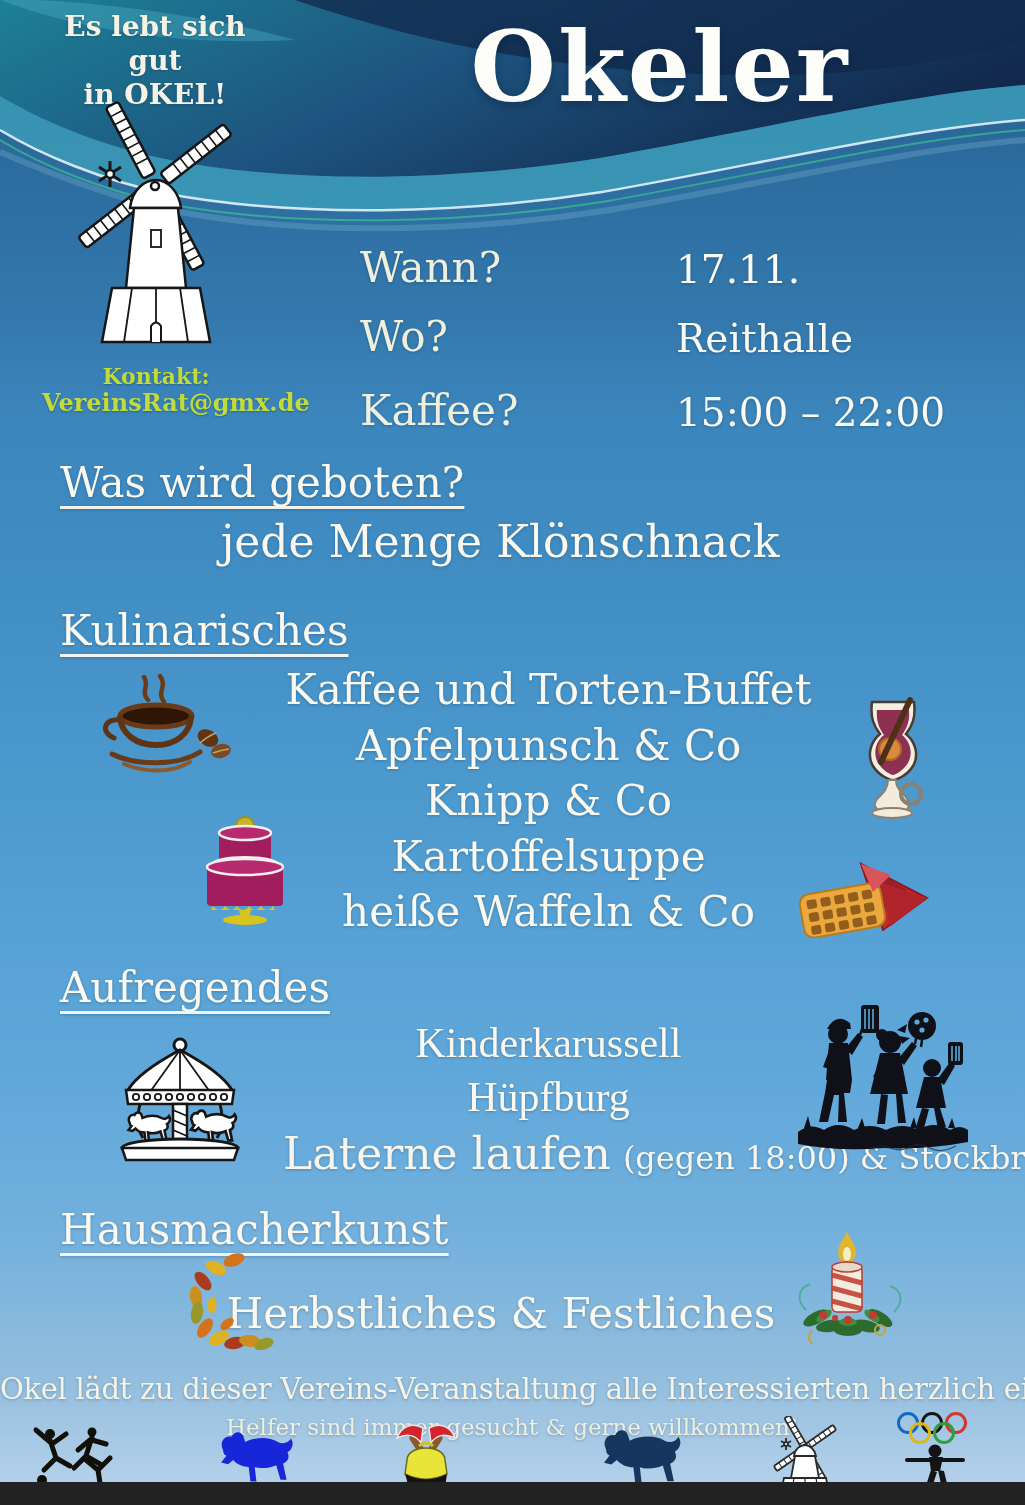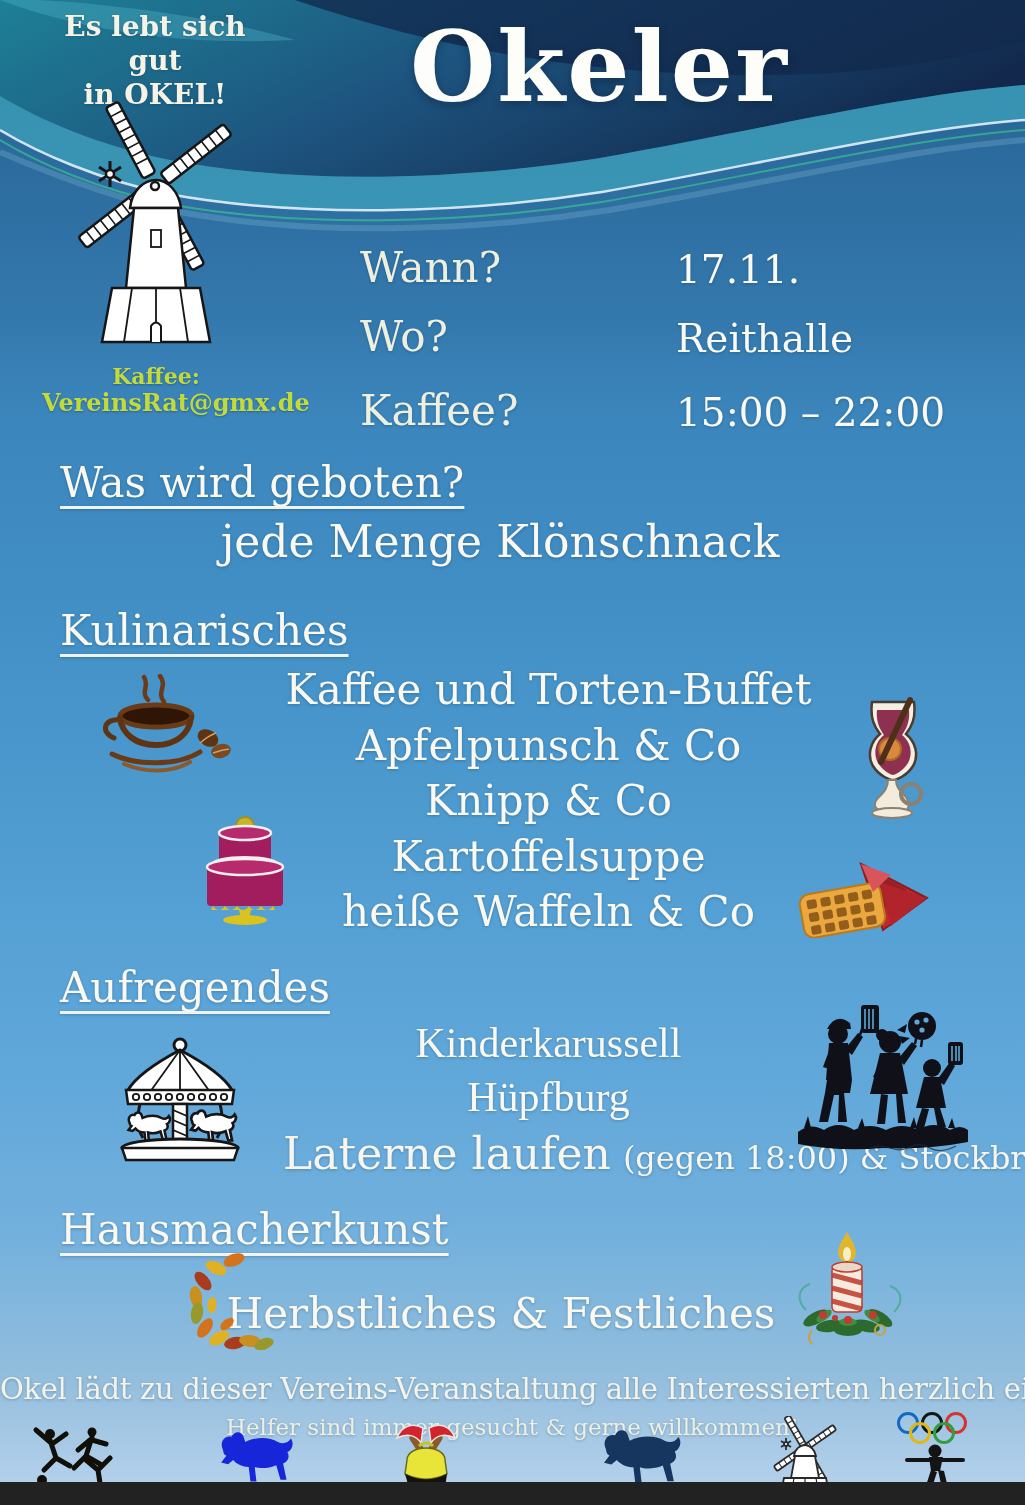--- a/index.html
+++ b/index.html
@@ -11,21 +11,21 @@
       #2a7aa6 0%, #3d89c0 33.5%, #4694ca 47%, #539fd3 60%,
       #61a8da 73%, #72b0dd 83%, #93bedd 93%, #b3d0ea 100%);
   }
   .abs{position:absolute;}
   .hdr-svg{left:0;top:0;}
   .txt{text-shadow:0 1px 3px rgba(8,38,70,.28);}
   .tagline{left:50px;top:10px;width:210px;text-align:center;font-size:28px;font-weight:700;line-height:34px;color:#f6f3e6;}
   .contact{left:42px;top:364px;width:228px;text-align:center;color:#c3db3a;font-weight:700;text-shadow:0 1px 2px rgba(10,40,70,.35);}
   .contact-label{font-size:22px;line-height:25px;}
   .contact-email{font-size:24px;line-height:27px;}
-  .title{font-weight:700;font-size:98px;line-height:110px;color:#fdfdf9;text-shadow:0 3px 9px rgba(5,25,50,.40);letter-spacing:2px;white-space:nowrap;text-align:left;}
+  .title{font-weight:700;font-size:98px;line-height:110px;color:#fdfdf9;text-shadow:0 3px 9px rgba(5,25,50,.40);letter-spacing:2px;white-space:nowrap;text-align:center;}
   .title1{left:410px;top:12px;width:500px;}
   .title2{left:262px;top:140px;width:700px;}
   .detail-label{font-size:42px;color:#eef0dd;white-space:nowrap;}
   .detail-value{font-size:39px;color:#fbfaf2;white-space:nowrap;}
   .heading{font-size:42px;white-space:nowrap;color:#fbf9ef;
     text-decoration:underline;text-decoration-thickness:3px;text-underline-offset:9px;
     text-decoration-color:rgba(250,250,240,.95);}
   .item{white-space:nowrap;color:#fbf9ef;}
   .center-col{text-align:center;}
   .k-items{left:71px;top:662px;width:955px;line-height:55.5px;font-size:42px;}
@@ -107,21 +107,21 @@
       <circle cx="95" cy="106" r="4"></circle>
       <path d="M74,128 L118,128 L126,208 L66,208 Z"></path>
       <rect x="91" y="150" width="10" height="17" fill="none" stroke-width="1.8"></rect>
       <path d="M52,208 L140,208 L150,262 L42,262 Z"></path>
       <path d="M72,208 L64,262 M96,208 L96,262 M120,208 L128,262" stroke-width="1.8"></path>
       <path d="M91,262 L91,246 Q96,239 101,246 L101,262" stroke-width="2" fill="#fff"></path>
     </g>
   </svg>
 
   <div class="abs contact">
-    <div class="contact-label">Kaffee:</div>
+    <div class="contact-label">Kontakt:</div>
     <div class="contact-email">VereinsRat@gmx.de</div>
   </div>
 
   <div class="abs title title1">Okeler</div>
 
   <div class="abs detail-label txt" style="left:360px;top:243px">Wann?</div>
   <div class="abs detail-value txt" style="left:676px;top:247px">17.11.</div>
   <div class="abs detail-label txt" style="left:360px;top:312px">Wo?</div>
   <div class="abs detail-value txt" style="left:676px;top:316px">Reithalle</div>
   <div class="abs detail-label txt" style="left:360px;top:386px">Kaffee?</div>

